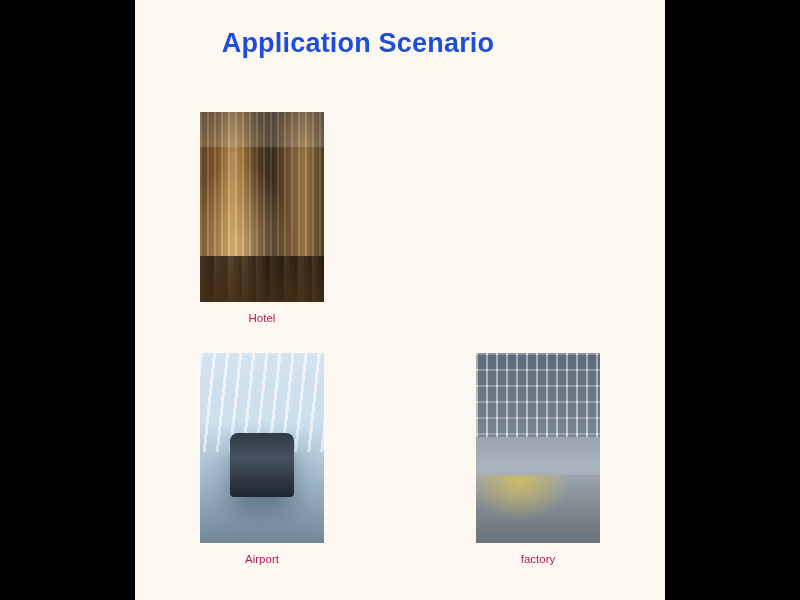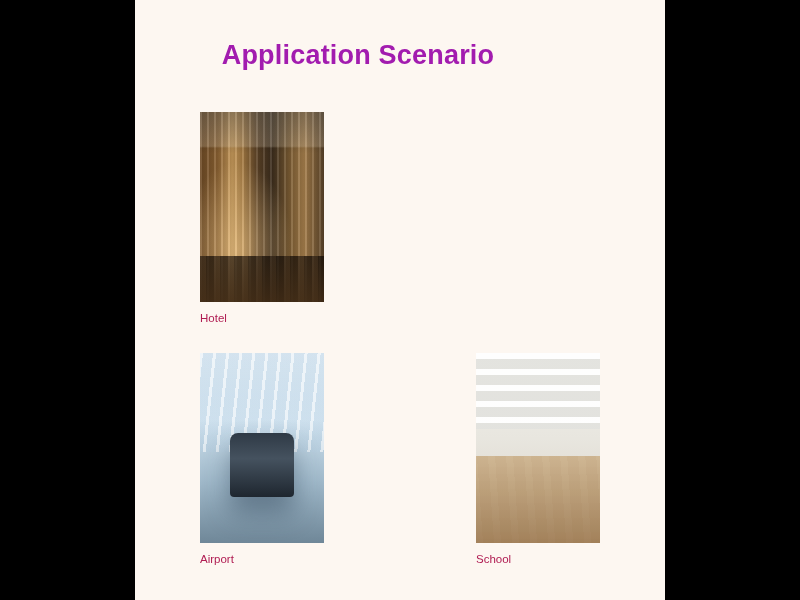--- a/index.html
+++ b/index.html
@@ -21,26 +21,26 @@
     position: absolute;
     left: 135px;
     top: 0;
     width: 530px;
     height: 600px;
     background: #fdf7f1;
   }
   .slide-title {
     position: absolute;
     left: 0;
-    top: 40px;
+    top: 28px;
     width: 446px;
     text-align: center;
     font-size: 27px;
     font-weight: bold;
-    color: #a21caf;
+    color: #1d4ed8;
     letter-spacing: 0.2px;
   }
   .grid {
     position: absolute;
     left: 65px;
     top: 112px;
     width: 400px;
   }
   .row {
     display: flex;
@@ -48,21 +48,21 @@
     width: 400px;
   }
   .row.second {
     margin-top: 28px;
     gap: 39px;
   }
   .cell {
     width: 124px;
     display: flex;
     flex-direction: column;
-    align-items: flex-start;
+    align-items: center;
   }
   .photo {
     width: 124px;
     height: 190px;
     overflow: hidden;
     position: relative;
     background: #20242b;
   }
   .caption {
     margin-top: 9px;
@@ -227,23 +227,23 @@
 
       </div>
 
       <div class="row second">
 
         <div class="cell">
           <div class="photo ph-airport"></div>
           <div class="caption">Airport</div>
         </div>
 
+
         <div class="cell">
-          <div class="photo ph-school"></div>
-          <div class="caption">School</div>
+          <div class="photo ph-factory"></div>
+          <div class="caption">factory</div>
         </div>
-
 
       </div>
 
     </div>
   </div>
 </div>
 
 </body></html>

